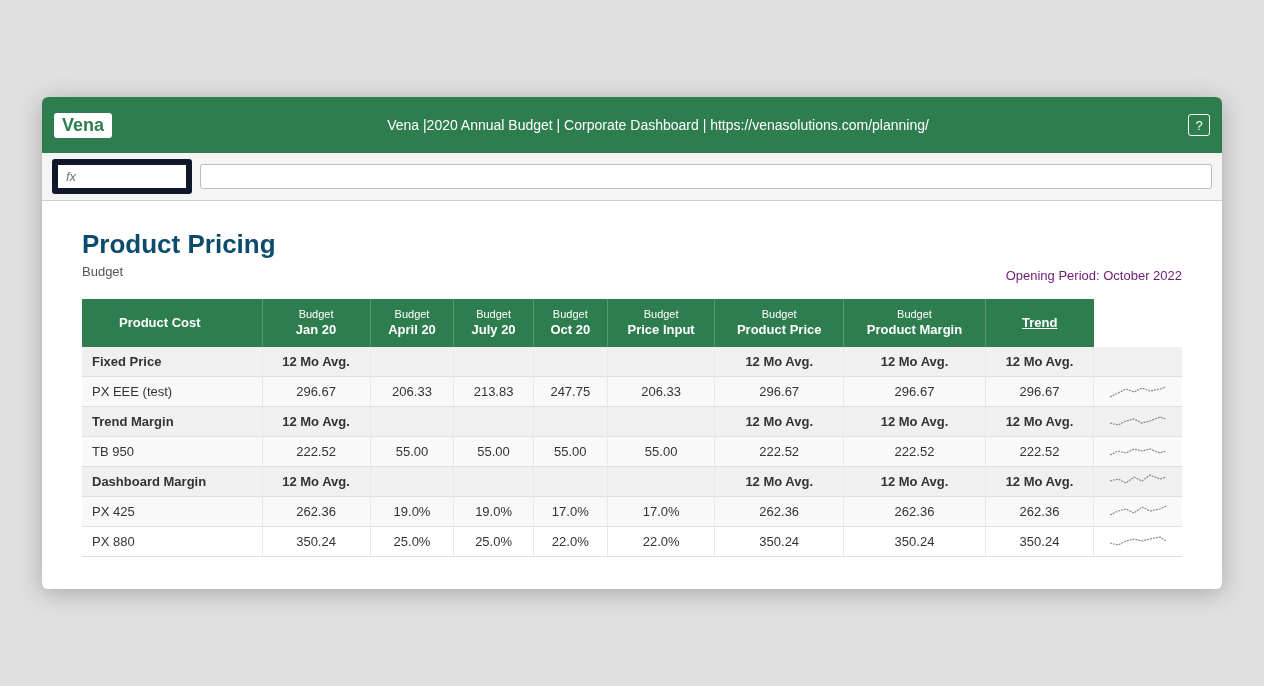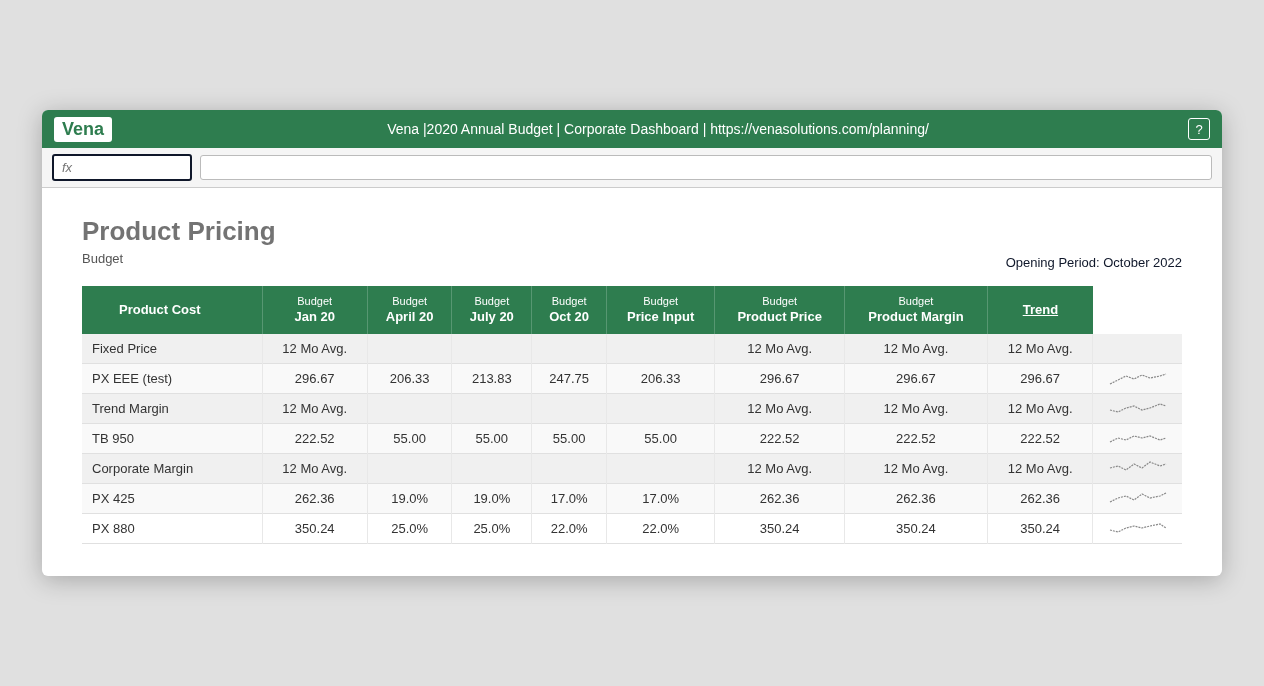--- a/index.html
+++ b/index.html
@@ -17,21 +17,21 @@
       border-radius: 6px;
       box-shadow: 0 4px 24px rgba(0,0,0,0.25);
       overflow: hidden;
     }
     .titlebar {
       background: #2e7d4f;
       color: #fff;
       display: flex;
       align-items: center;
       padding: 0 12px;
-      height: 38px;
+      height: 56px;
     }
     .titlebar-logo {
       font-weight: bold;
       font-size: 18px;
       margin-right: 16px;
       background: #fff;
       color: #2e7d4f;
       padding: 2px 8px;
       border-radius: 3px;
     }
@@ -54,21 +54,21 @@
     .formula-bar {
       background: #f5f5f5;
       border-bottom: 1px solid #ccc;
       display: flex;
       align-items: center;
       padding: 6px 10px;
       gap: 8px;
     }
     .formula-fx {
       width: 140px;
-      border: 2px solid #0f172a;
+      border: 6px solid #0f172a;
       border-radius: 3px;
       padding: 4px 8px;
       font-size: 13px;
       color: #888;
       background: #fff;
       font-style: italic;
     }
     .formula-input {
       flex: 1;
       border: 1px solid #bbb;
@@ -76,37 +76,37 @@
       padding: 4px 8px;
       font-size: 13px;
       background: #fff;
     }
     .content {
       padding: 28px 40px 32px 40px;
     }
     .page-title {
       font-size: 26px;
       font-weight: bold;
-      color: #737373;
+      color: #0c4a6e;
       margin-bottom: 4px;
     }
     .page-subtitle {
       font-size: 13px;
       color: #555;
       margin-bottom: 4px;
     }
     .page-header-row {
       display: flex;
       justify-content: space-between;
       align-items: flex-end;
       margin-bottom: 16px;
     }
     .opening-period {
       font-size: 13px;
-      color: #0f172a;
+      color: #701a75;
     }
     table {
       width: 100%;
       border-collapse: collapse;
       font-size: 13px;
     }
     thead tr {
       background: #2e7d4f;
       color: #fff;
     }
@@ -139,21 +139,21 @@
       border-bottom: 1px solid #e0e0e0;
     }
     tbody tr:nth-child(odd) {
       background: #fff;
     }
     tbody tr:nth-child(even) {
       background: #f9f9f9;
     }
     tbody tr.group-row {
       background: #f0f0f0;
-      font-weight: normal;
+      font-weight: bold;
       padding-left: 32px;
     }
     tbody td {
       padding: 7px 10px;
       text-align: center;
       color: #333;
       border-right: 1px solid #e8e8e8;
     }
     tbody td:first-child {
       text-align: left;
@@ -288,21 +288,21 @@
             <td>222.52</td>
             <td>222.52</td>
             <td>222.52</td>
             <td class="trend-cell">
               <svg class="trend-svg" width="60" height="20" viewBox="0 0 60 20">
                 <polyline points="2,14 10,10 18,12 26,8 34,10 42,8 52,12 58,10" fill="none" stroke="#888" stroke-width="1.2" stroke-dasharray="2,1"></polyline>
               </svg>
             </td>
           </tr>
           <tr class="group-row">
-            <td>Corporate Margin</td>
+            <td>Dashboard Margin</td>
             <td>12 Mo Avg.</td>
             <td></td>
             <td></td>
             <td></td>
             <td></td>
             <td>12 Mo Avg.</td>
             <td>12 Mo Avg.</td>
             <td>12 Mo Avg.</td>
             <td class="trend-cell">
               <svg class="trend-svg" width="60" height="20" viewBox="0 0 60 20">

